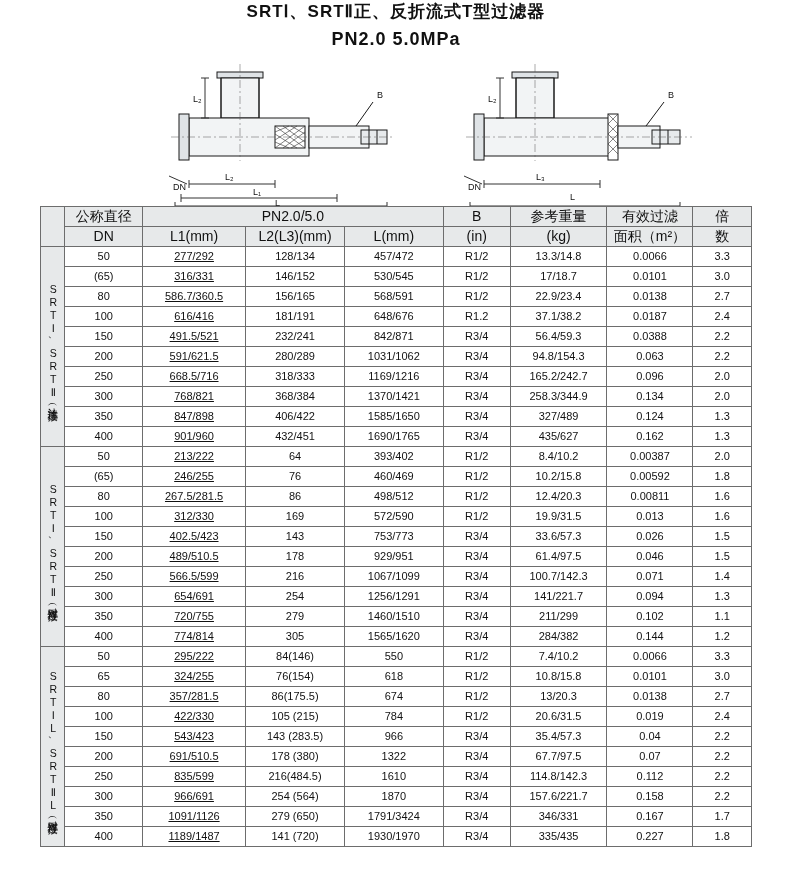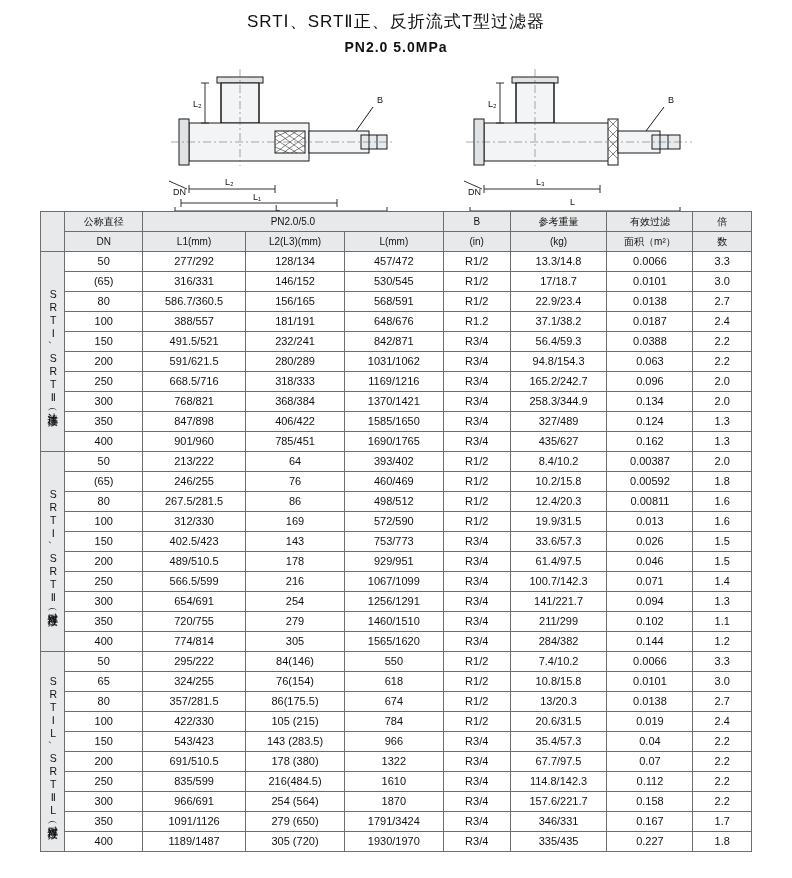--- a/index.html
+++ b/index.html
@@ -18,27 +18,26 @@
   .page {
     width: 792px;
     height: 878px;
     position: relative;
     box-sizing: border-box;
     padding: 0 40px;
   }
   .title {
     text-align: center;
     font-size: 17px;
-    font-weight: normal;
+    font-weight: bold;
     letter-spacing: 1px;
-    margin-top: 10px;
   }
   .subtitle {
     text-align: center;
-    font-size: 14px;
+    font-size: 18px;
     font-weight: bold;
     margin-top: 6px;
     letter-spacing: 1px;
   }
   .figures {
     position: relative;
     height: 150px;
     margin-top: 6px;
   }
   .fig {
@@ -64,37 +63,37 @@
     border: 1px solid #6d6d6d;
     text-align: center;
     padding: 0;
     height: 19px;
     line-height: 19px;
     white-space: nowrap;
   }
   table.spec thead th {
     background: #e7e9ea;
     font-weight: normal;
-    font-size: 10px;
+    font-size: 14px;
   }
   td.rowhdr {
     background: #e7e9ea;
     width: 22px;
   }
   td.rowhdr .vert {
     writing-mode: vertical-rl;
     text-orientation: upright;
     display: inline-block;
     font-size: 10.5px;
     line-height: 13px;
     letter-spacing: 1px;
     white-space: nowrap;
   }
   td.dn { width: 72px; }
-  td.l1 { width: 96px; }
+  td.l1 { width: 96px; text-decoration: underline; }
   td.l2 { width: 92px; }
   td.l  { width: 92px; }
   td.b  { width: 62px; }
   td.kg { width: 90px; }
   td.area { width: 80px; }
   td.mult { width: 54px; }
   .group-sep td { border-top: 1px solid #6d6d6d; }
   svg text {
     font-family: "Liberation Sans", sans-serif;
   }
@@ -281,21 +280,21 @@
           <td class="l1">586.7/360.5</td>
           <td class="l2">156/165</td>
           <td class="l">568/591</td>
           <td class="b">R1/2</td>
           <td class="kg">22.9/23.4</td>
           <td class="area">0.0138</td>
           <td class="mult">2.7</td>
         </tr>
         <tr>
           <td class="dn">100</td>
-          <td class="l1">388/557</td>
+          <td class="l1">616/416</td>
           <td class="l2">181/191</td>
           <td class="l">648/676</td>
           <td class="b">R1.2</td>
           <td class="kg">37.1/38.2</td>
           <td class="area">0.0187</td>
           <td class="mult">2.4</td>
         </tr>
         <tr>
           <td class="dn">150</td>
           <td class="l1">491.5/521</td>
@@ -342,21 +341,21 @@
           <td class="l2">406/422</td>
           <td class="l">1585/1650</td>
           <td class="b">R3/4</td>
           <td class="kg">327/489</td>
           <td class="area">0.124</td>
           <td class="mult">1.3</td>
         </tr>
         <tr>
           <td class="dn">400</td>
           <td class="l1">901/960</td>
-          <td class="l2">785/451</td>
+          <td class="l2">432/451</td>
           <td class="l">1690/1765</td>
           <td class="b">R3/4</td>
           <td class="kg">435/627</td>
           <td class="area">0.162</td>
           <td class="mult">1.3</td>
         </tr>
         <tr class="group-sep">
           <td class="rowhdr" rowspan="10"><span class="vert">SRTⅠ、SRTⅡ（对焊连接）</span></td>
           <td class="dn">50</td>
           <td class="l1">213/222</td>
@@ -544,21 +543,21 @@
           <td class="l2">279 (650)</td>
           <td class="l">1791/3424</td>
           <td class="b">R3/4</td>
           <td class="kg">346/331</td>
           <td class="area">0.167</td>
           <td class="mult">1.7</td>
         </tr>
         <tr>
           <td class="dn">400</td>
           <td class="l1">1189/1487</td>
-          <td class="l2">305 (720)</td>
+          <td class="l2">141 (720)</td>
           <td class="l">1930/1970</td>
           <td class="b">R3/4</td>
           <td class="kg">335/435</td>
           <td class="area">0.227</td>
           <td class="mult">1.8</td>
         </tr>
       </tbody>
   </table>
 
 </div>

